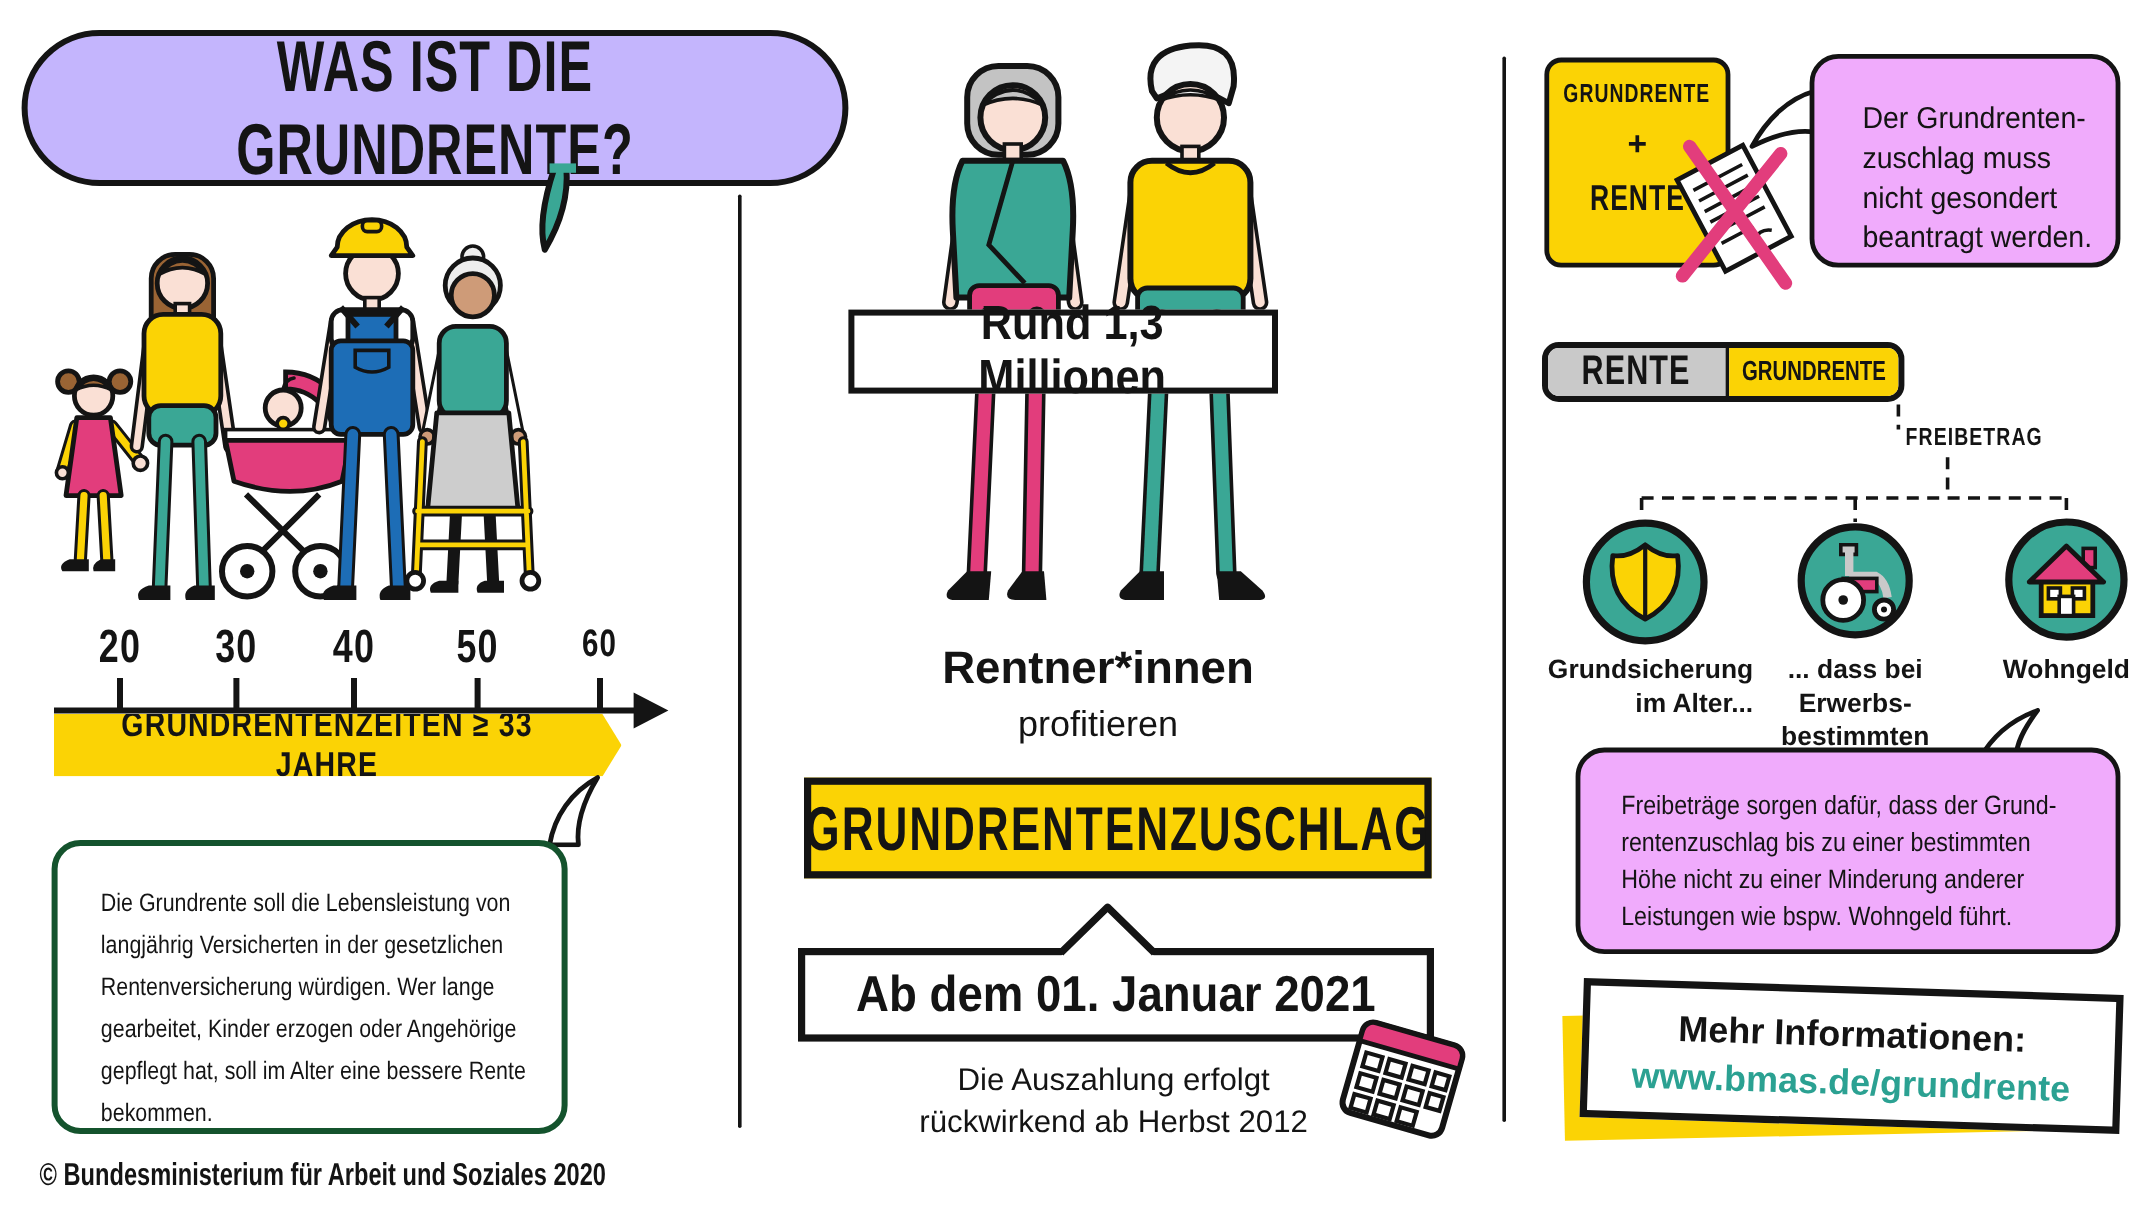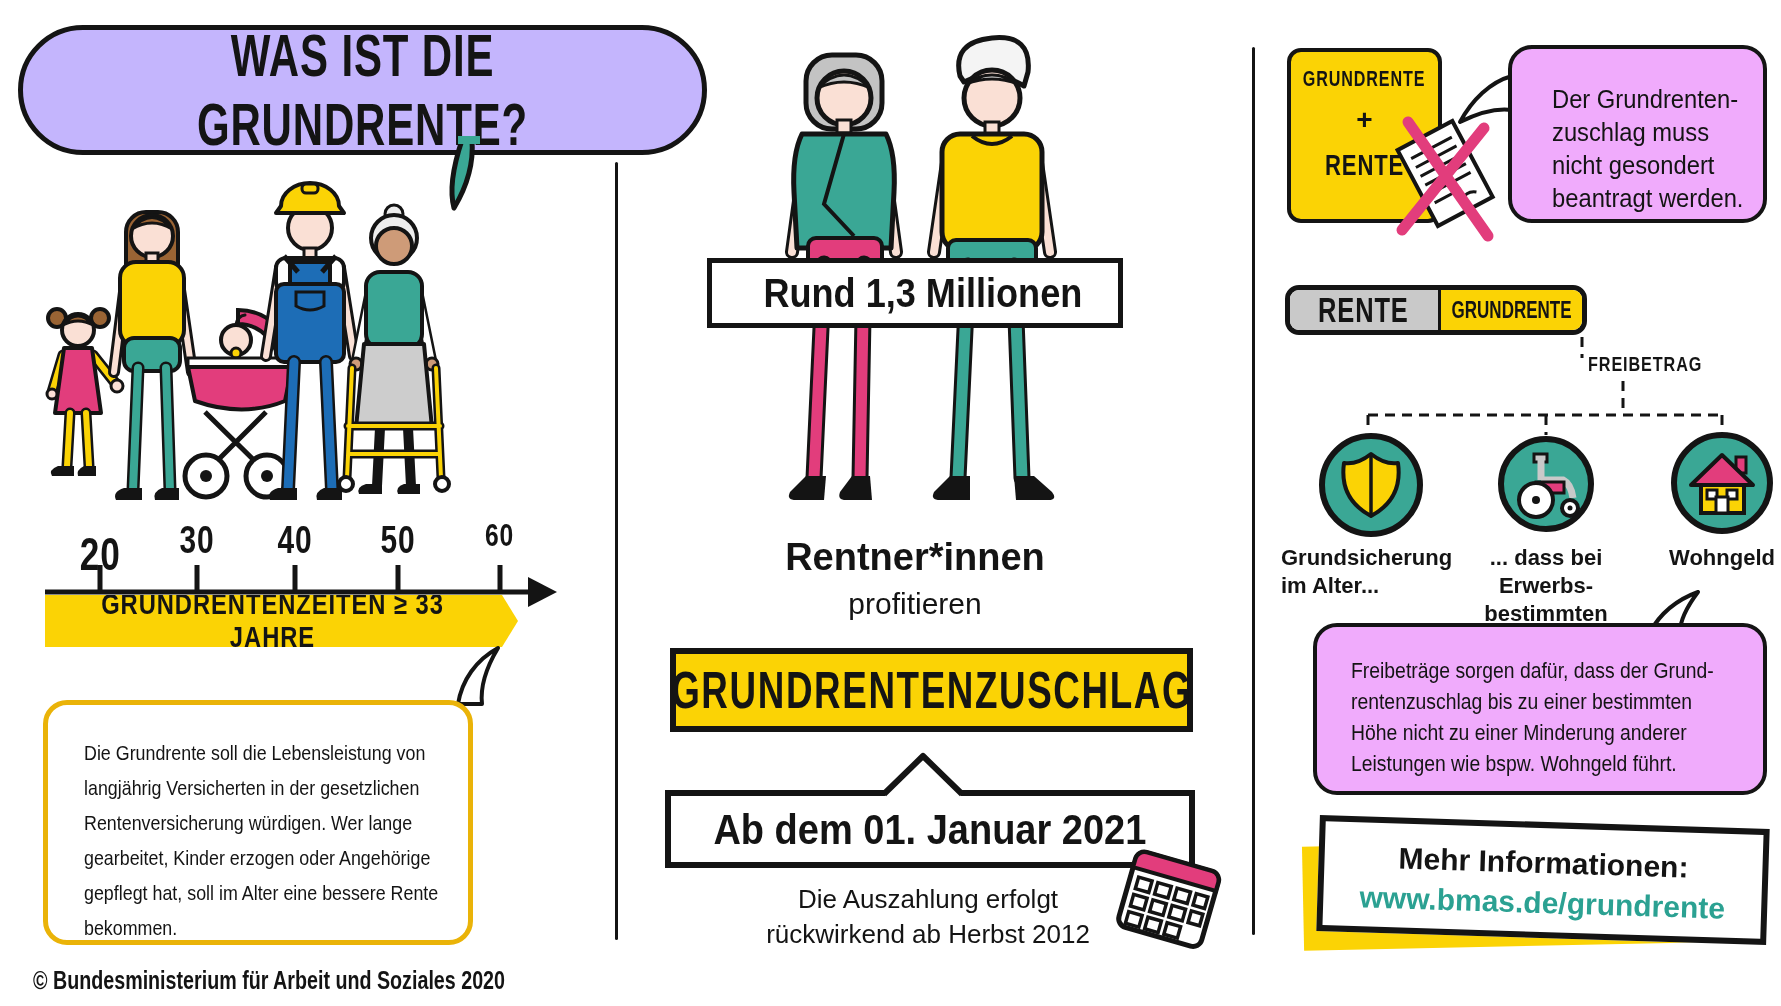--- a/index.html
+++ b/index.html
@@ -124,21 +124,21 @@
       <path d="M366,484 h16 v10 h-23 q-3,-7 7,-10 Z" fill="#141414"></path>
       <path d="M404,484 h16 v10 h-22 q-3,-7 6,-10 Z" fill="#141414"></path>
       <path d="M352,368 L347,478 M436,368 L441,478 M348,426 L440,426 M349,454 L439,454" stroke="#141414" stroke-width="9" stroke-linecap="round"></path>
       <path d="M352,368 L347,478 M436,368 L441,478 M348,426 L440,426 M349,454 L439,454" stroke="#FBD305" stroke-width="4" stroke-linecap="round"></path>
       <circle cx="346" cy="484" r="7" fill="#fff" stroke="#141414" stroke-width="4"></circle>
       <circle cx="442" cy="484" r="7" fill="#fff" stroke="#141414" stroke-width="4"></circle>
     </g>
   </svg>
 
   <div>
-    <div class="abs hw center" style="left:70px;top:520px;width:60px;font-size:40px;margin-top:12px;">
+    <div class="abs hw center" style="left:70px;top:520px;width:60px;font-size:34px;">
         <span class="sq">20</span>
       </div>
     <div class="abs hw center" style="left:167px;top:520px;width:60px;font-size:34px;">
         <span class="sq">30</span>
       </div>
     <div class="abs hw center" style="left:265px;top:520px;width:60px;font-size:34px;">
         <span class="sq">40</span>
       </div>
     <div class="abs hw center" style="left:368px;top:520px;width:60px;font-size:34px;">
         <span class="sq">50</span>
@@ -156,21 +156,21 @@
   <div class="abs center" style="left:45px;top:595px;width:473px;height:52px;background:#FBD305;
               clip-path:polygon(0 0, calc(100% - 16px) 0, 100% 50%, calc(100% - 16px) 100%, 0 100%);padding-right:18px;box-sizing:border-box;">
     <span class="hw" style="font-size:25px;letter-spacing:1px;">
       <span class="sq" style="transform:scale(.95,1.15);">GRUNDRENTENZEITEN ≥ 33 JAHRE</span>
     </span>
   </div>
 
   <svg class="abs" style="left:448px;top:644px;" width="64" height="62" viewBox="0 0 64 62">
     <path d="M10,60 C14,36 28,16 50,4 C38,24 32,42 34,60 Z" fill="#fff" stroke="#141414" stroke-width="4" stroke-linejoin="round"></path>
   </svg>
-  <div class="abs" style="left:43px;top:700px;width:430px;height:245px;background:#fff;border:5px solid #eab308;border-radius:24px;box-sizing:border-box;padding:30px 0 0 36px;">
+  <div class="abs" style="left:43px;top:700px;width:430px;height:245px;background:#fff;border:5px solid #14532d;border-radius:24px;box-sizing:border-box;padding:30px 0 0 36px;">
     <div style="width:430px;font-size:21px;line-height:35px;transform:scale(.85,1);transform-origin:left top;">Die Grundrente soll die Lebensleistung von langjährig Versicherten in der gesetzlichen Rentenversicherung würdigen. Wer lange gearbeitet, Kinder erzogen oder Angehörige gepflegt hat, soll im Alter eine bessere Rente bekommen.</div>
   </div>
 
   <div class="abs nowrap" style="left:33px;top:966px;font-weight:700;font-size:24px;">
     <span class="sqL" style="transform:scale(.82,1.1);">© Bundesministerium für Arbeit und Soziales 2020</span>
   </div>
 
   <svg class="abs" style="left:660px;top:35px;" width="460" height="480" viewBox="660 35 460 480">
 
     <g>
@@ -207,21 +207,21 @@
       <rect x="948" y="240" width="88" height="34" rx="8" fill="#3AA795" stroke="#141414" stroke-width="4"></rect>
       <path d="M968,266 L958,478" stroke="#141414" stroke-width="17" stroke-linecap="round"></path>
       <path d="M968,266 L958,478" stroke="#3AA795" stroke-width="11" stroke-linecap="round"></path>
       <path d="M1014,266 L1022,478" stroke="#141414" stroke-width="17" stroke-linecap="round"></path>
       <path d="M1014,266 L1022,478" stroke="#3AA795" stroke-width="11" stroke-linecap="round"></path>
       <path d="M950,476 l-16,16 q-4,8 6,8 h30 l0,-24 Z" fill="#141414"></path>
       <path d="M1014,476 l2,24 h32 q10,0 4,-8 l-18,-16 Z" fill="#141414"></path>
     </g>
   </svg>
 
-  <div class="abs center" style="left:707px;top:258px;width:416px;height:70px;background:#fff;border:5px solid #141414;box-sizing:border-box;padding-left:15px;">
+  <div class="abs center" style="left:707px;top:258px;width:358px;height:70px;background:#fff;border:5px solid #141414;box-sizing:border-box;padding-left:15px;">
     <span style="font-weight:700;font-size:38px;">
       <span class="sq" style="transform:scale(.95,1.05);">Rund 1,3 Millionen</span>
     </span>
   </div>
 
   <div class="abs" style="left:705px;top:536px;width:420px;text-align:center;">
     <div style="font-weight:700;font-size:38px;">Rentner*innen</div>
     <div style="font-size:30px;margin-top:8px;">profitieren</div>
   </div>
 
@@ -336,21 +336,21 @@
   <svg class="abs" style="left:1670px;top:431px;" width="104" height="104" viewBox="0 0 104 104">
     <circle cx="52" cy="52" r="48" fill="#3AA795" stroke="#141414" stroke-width="6"></circle>
     <rect x="66" y="26" width="10" height="16" fill="#E23D7C" stroke="#141414" stroke-width="3"></rect>
     <rect x="31" y="52" width="43" height="30" fill="#FBD305" stroke="#141414" stroke-width="4"></rect>
     <path d="M21,54 L52,24 L83,54 Z" fill="#E23D7C" stroke="#141414" stroke-width="4" stroke-linejoin="round"></path>
     <rect x="37" y="59" width="10" height="9" fill="#fff" stroke="#141414" stroke-width="3"></rect>
     <rect x="57" y="59" width="10" height="9" fill="#fff" stroke="#141414" stroke-width="3"></rect>
     <rect x="46" y="66" width="12" height="16" fill="#fff" stroke="#141414" stroke-width="3"></rect>
   </svg>
 
-  <div class="abs" style="left:1281px;top:544px;width:180px;text-align:left;font-weight:700;font-size:22px;line-height:28px;">
+  <div class="abs" style="left:1281px;top:544px;width:180px;text-align:right;font-weight:700;font-size:22px;line-height:28px;">
     <div>Grundsicherung</div>
     <div>im Alter...</div>
   </div>
   <div class="abs" style="left:1446px;top:544px;width:200px;text-align:center;font-weight:700;font-size:22px;line-height:28px;">
     <div>... dass bei Erwerbs-</div>
     <div>bestimmten</div>
   </div>
   <div class="abs" style="left:1632px;top:544px;width:180px;text-align:center;font-weight:700;font-size:22px;line-height:28px;">
     <div>Wohngeld</div>
     <div></div>

